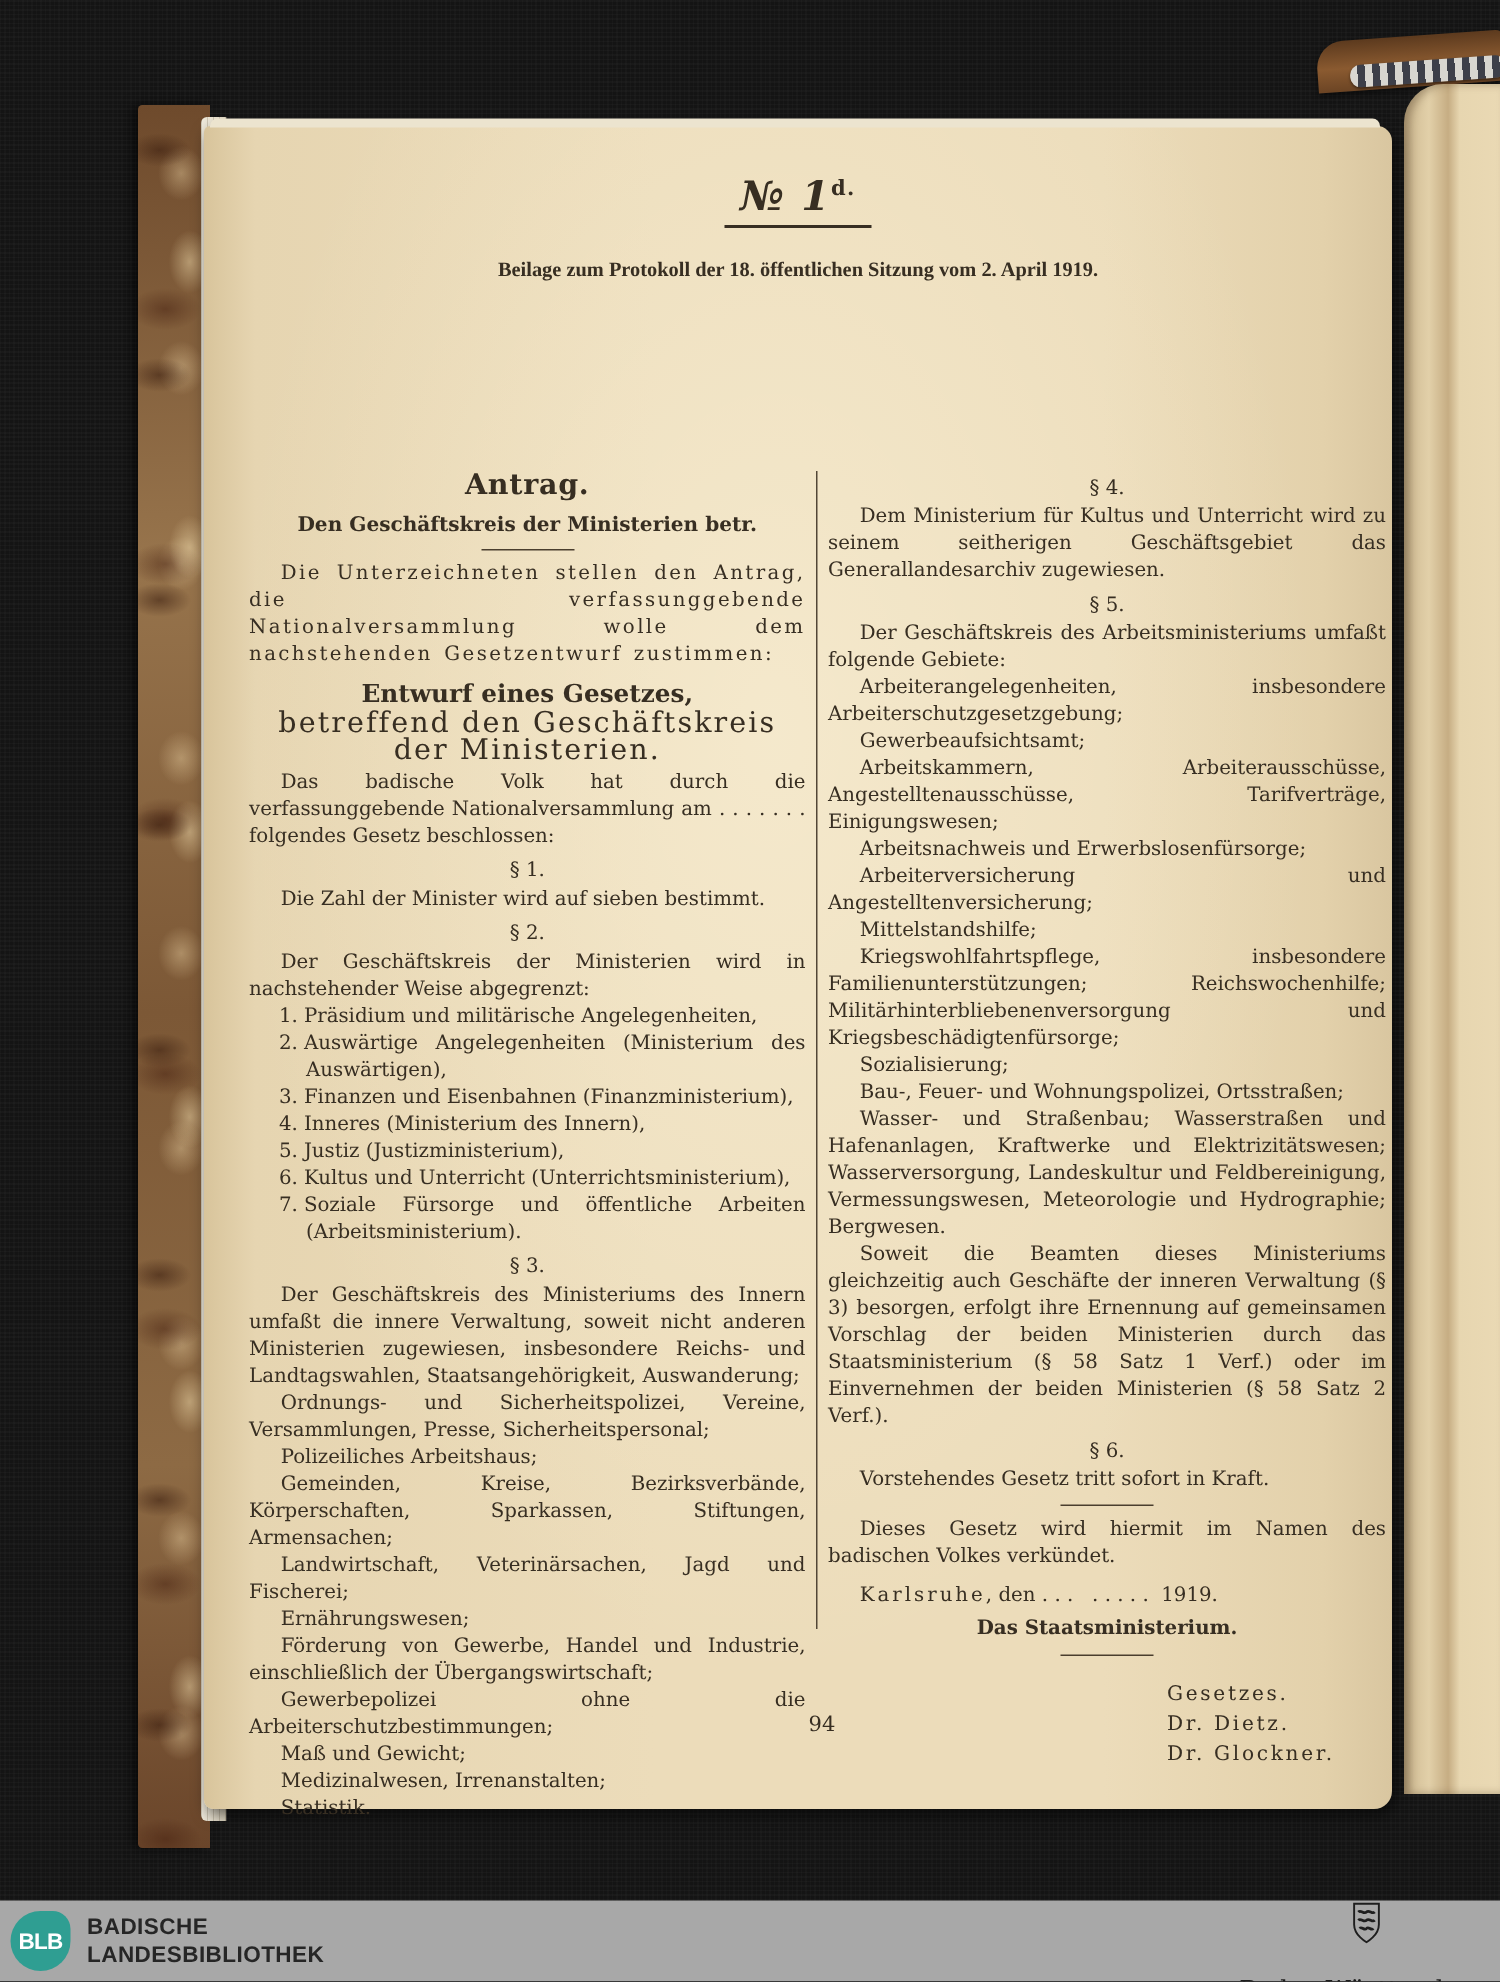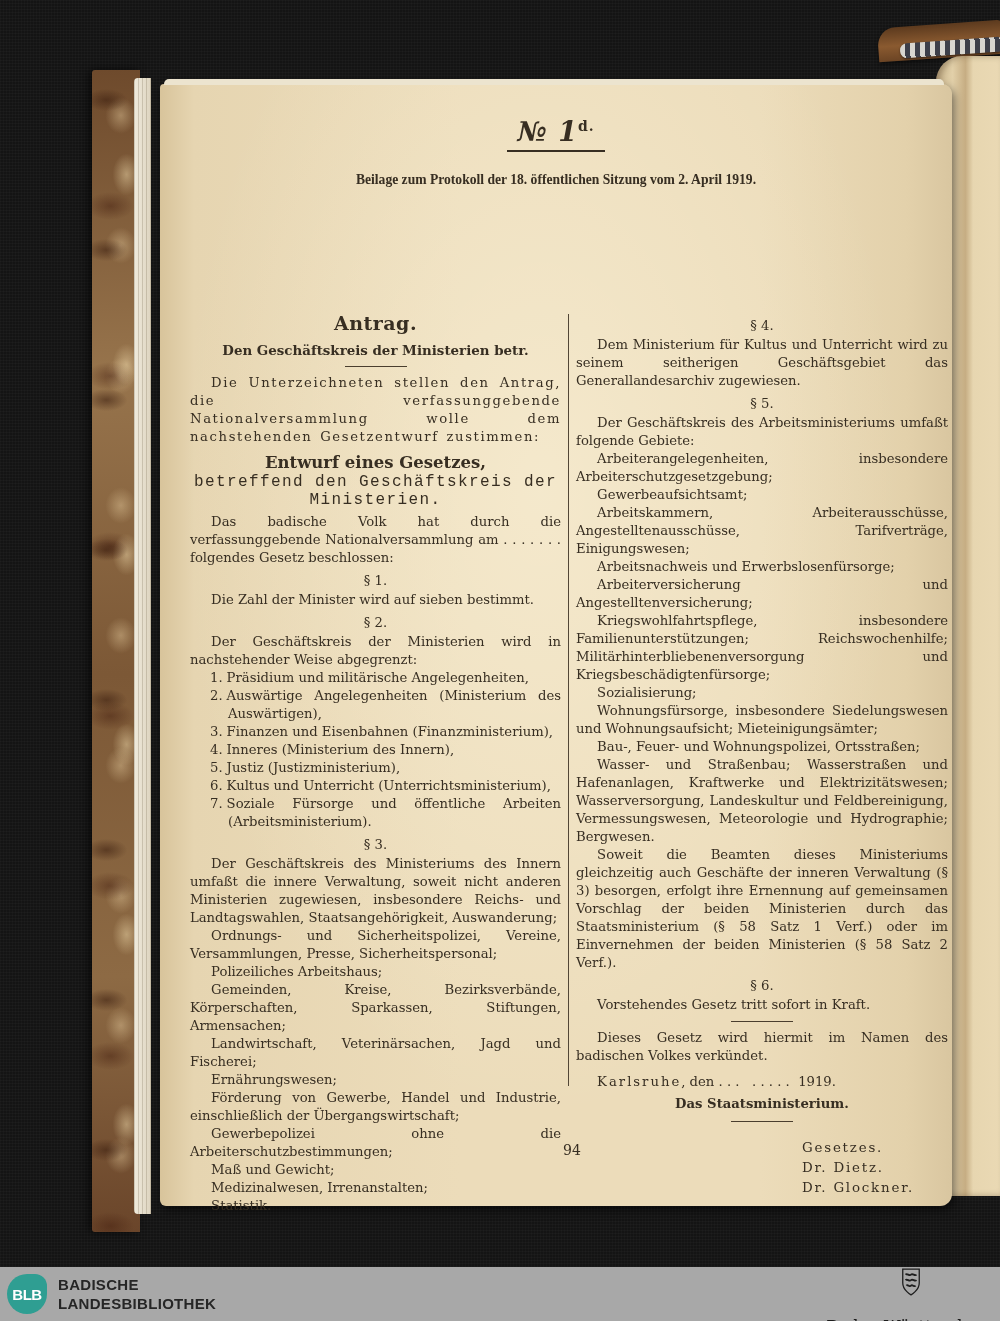--- a/index.html
+++ b/index.html
@@ -51,21 +51,21 @@
   
   .curl{
     position:absolute;left:936px;top:56px;width:64px;height:1140px;
     background:linear-gradient(90deg,#cdb890 0,#e2d0a9 26%,#c6ad83 46%,#e7d6b0 58%,#ead9b4 100%);
     border-radius:26px 0 0 0;
     box-shadow:inset 4px 0 6px rgba(60,40,20,.35);
   }
 
   
   .page{
-    position:absolute;left:160px;top:84px;width:792px;height:1122px;
+    position:absolute;left:136px;top:84px;width:792px;height:1122px;
     background:
       radial-gradient(ellipse at 48% 36%, rgba(255,248,226,.45), rgba(255,248,226,0) 62%),
       linear-gradient(90deg,#d8c49b 0,#e6d5b1 34px,#ecdcba 300px,#ecdcba 600px,#e3d1ab 746px,#d9c6a0 792px);
     border-radius:4px 10px 12px 6px;
     box-shadow:2px 4px 10px rgba(0,0,0,.55);
     color:#372e22;
   }
   .topsliver{position:absolute;left:4px;right:8px;top:-5px;height:6px;background:#ece4cf;border-radius:5px 5px 0 0;}
 
   .docno-wrap{position:absolute;top:32px;left:0;width:100%;text-align:center;}
@@ -81,21 +81,21 @@
   .col{position:absolute;top:228px;font-size:13.2px;line-height:18px;text-align:justify;}
   .col-left{left:30px;width:371px;}
   .col-right{left:416px;width:372px;}
 
   .antrag{font-size:19px;font-weight:bold;text-align:center;letter-spacing:.5px;margin-top:2px;}
   .subject{font-size:13.4px;font-weight:bold;text-align:center;margin-top:9px;}
   .divider{width:62px;border-top:1.4px solid #4a3e2e;margin:7px auto;}
   .para{margin:0;text-indent:1.6em;}
   .intro{letter-spacing:1.6px;word-spacing:2px;margin-top:6px;}
   .law-title{font-size:16.5px;font-weight:bold;text-align:center;margin:8px 0 1px;}
-  .law-subject{font-size:16px;text-align:center;letter-spacing:1.4px;margin-bottom:4px;font-family:Liberation Mono, monospace;}
+  .law-subject{font-size:19px;text-align:center;letter-spacing:1.4px;margin-bottom:4px;}
   .sec-head{text-align:center;margin:5px 0 1px;}
   .numitem{margin-left:20px;padding-left:18px;text-indent:-18px;}
   .num{margin-right:4px;}
   .dateline{margin:8px 0 0;padding-left:1.6em;}
   .sperr{letter-spacing:2px;}
   .pre{white-space:pre-wrap;}
   .ministry{font-weight:bold;text-align:center;margin-top:4px;}
   .div2{margin:8px auto 6px;}
   .sigs{margin-top:16px;margin-left:226px;}
   .sig{letter-spacing:1.8px;line-height:20px;font-size:13.4px;}
@@ -185,23 +185,23 @@
             <p class="para">Dem Ministerium für Kultus und Unterricht wird zu seinem seitherigen Geschäftsgebiet das Generallandesarchiv zugewiesen.</p>
           </section>
           <section>
             <div class="sec-head">§ 5.</div>
             <p class="para">Der Geschäftskreis des Arbeitsministeriums umfaßt folgende Gebiete:</p>
             <p class="para">Arbeiterangelegenheiten, insbesondere Arbeiterschutzgesetzgebung;</p>
             <p class="para">Gewerbeaufsichtsamt;</p>
             <p class="para">Arbeitskammern, Arbeiterausschüsse, Angestelltenausschüsse, Tarifverträge, Einigungswesen;</p>
             <p class="para">Arbeitsnachweis und Erwerbslosenfürsorge;</p>
             <p class="para">Arbeiterversicherung und Angestelltenversicherung;</p>
+            <p class="para">Mittelstandshilfe;</p>
             <p class="para">Kriegswohlfahrtspflege, insbesondere Familienunterstützungen; Reichswochenhilfe; Militärhinterbliebenenversorgung und Kriegsbeschädigtenfürsorge;</p>
             <p class="para">Sozialisierung;</p>
-            <p class="para">Wohnungsfürsorge, insbesondere Siedelungswesen und Wohnungsaufsicht; Mieteinigungsämter;</p>
             <p class="para">Bau-, Feuer- und Wohnungspolizei, Ortsstraßen;</p>
             <p class="para">Wasser- und Straßenbau; Wasserstraßen und Hafenanlagen, Kraftwerke und Elektrizitätswesen; Wasserversorgung, Landeskultur und Feldbereinigung, Vermessungswesen, Meteorologie und Hydrographie; Bergwesen.</p>
             <p class="para">Soweit die Beamten dieses Ministeriums gleichzeitig auch Geschäfte der inneren Verwaltung (§ 3) besorgen, erfolgt ihre Ernennung auf gemeinsamen Vorschlag der beiden Ministerien durch das Staatsministerium (§ 58 Satz 1 Verf.) oder im Einvernehmen der beiden Ministerien (§ 58 Satz 2 Verf.).</p>
           </section>
           <section>
             <div class="sec-head">§ 6.</div>
             <p class="para">Vorstehendes Gesetz tritt sofort in Kraft.</p>
           </section>
         </div>
       <div class="divider"></div>

